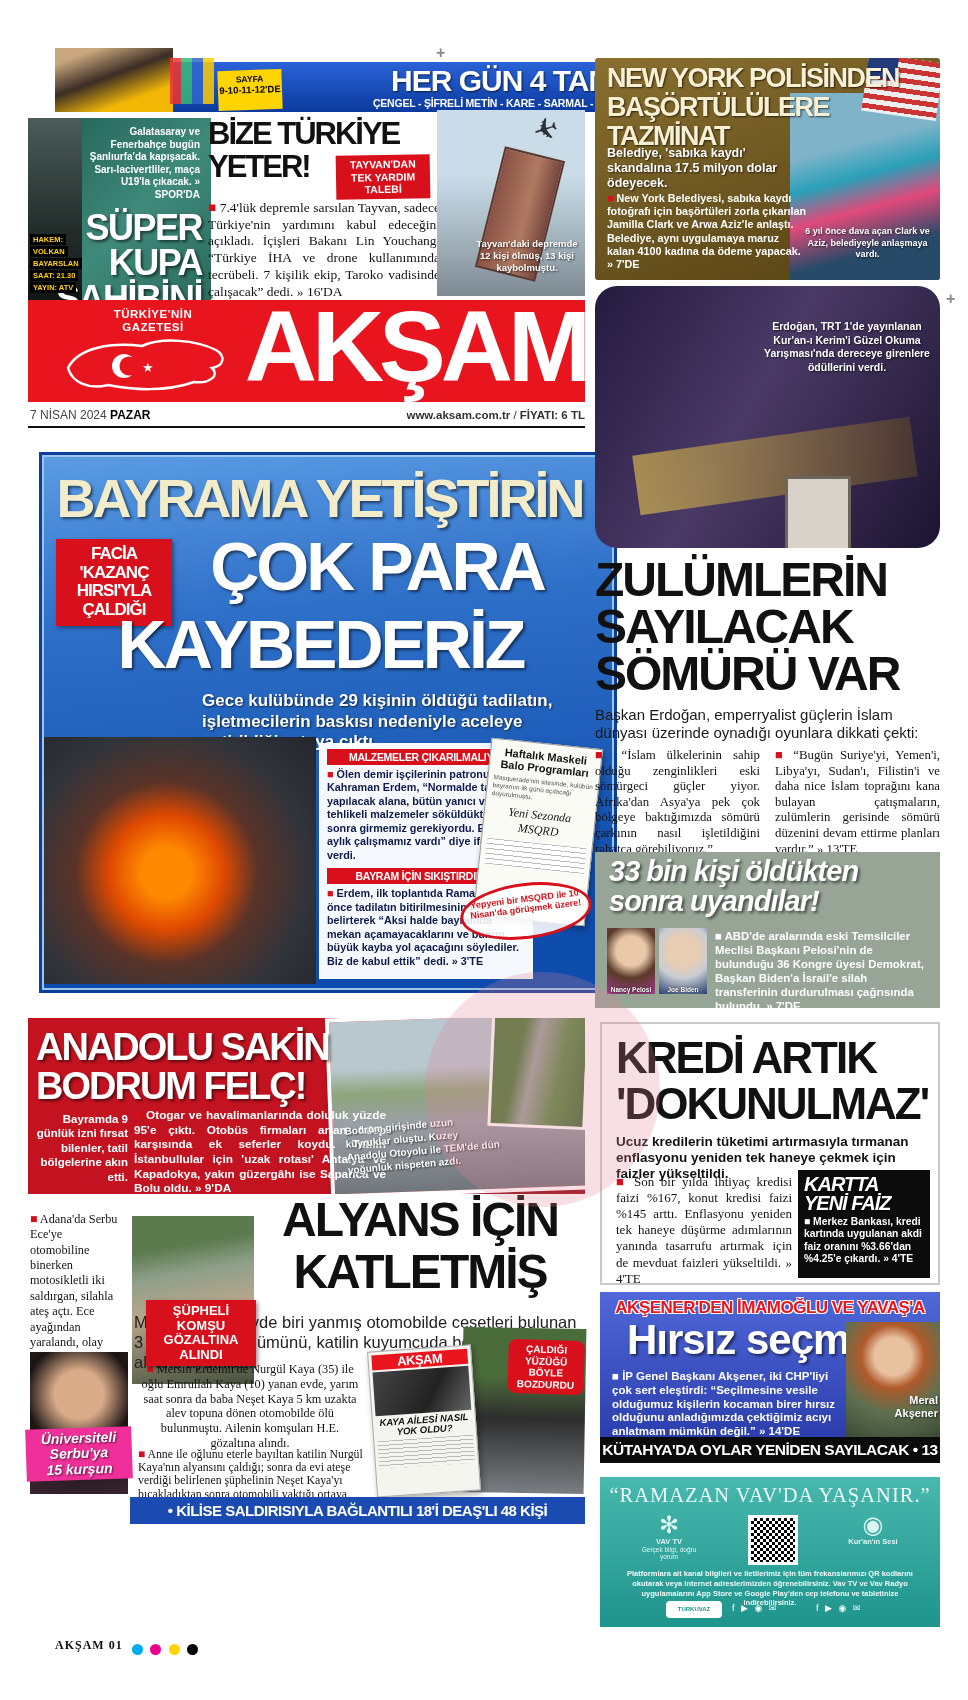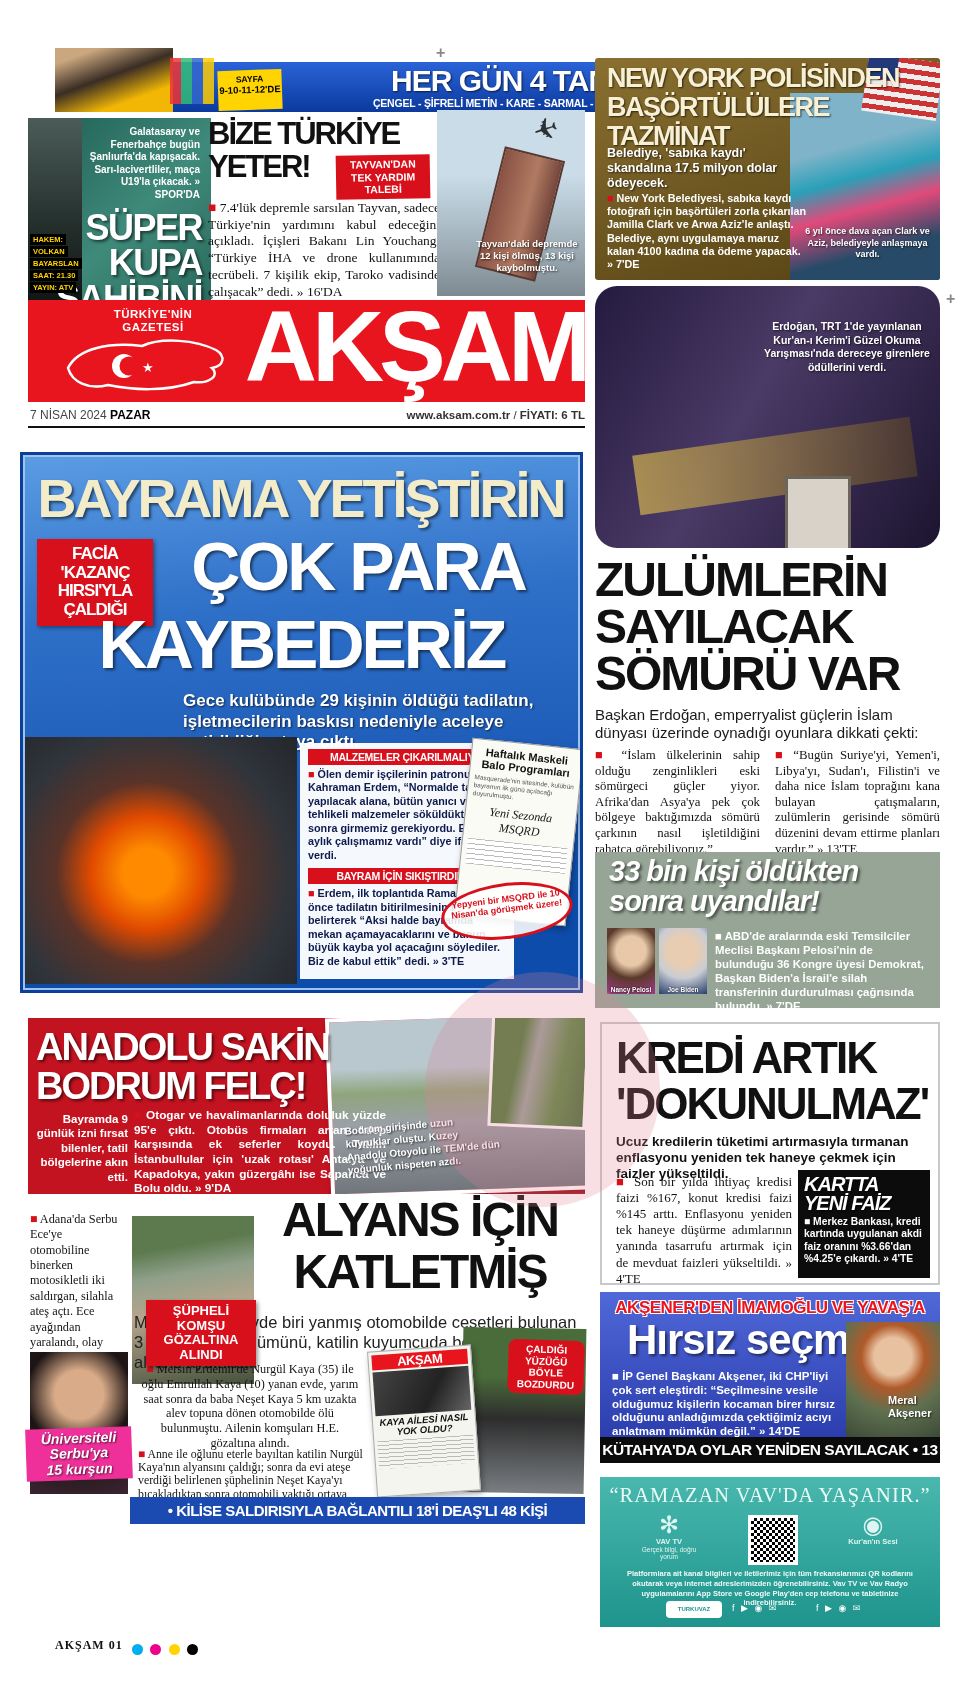--- a/index.html
+++ b/index.html
@@ -105,21 +105,21 @@
     <span>7 NİSAN 2024</span>
     <b style="color:#000;"> <span>PAZAR</span></b>
   </div>
   <div class="abs" style="left:330px;top:409px;width:255px;text-align:right;font-size:11.5px;color:#333;">
     <b>www.aksam.com.tr</b>
     <span>/</span>
     <b>FİYATI: 6 TL</b>
   </div>
   <div class="abs" style="left:28px;top:426px;width:557px;height:2px;background:#111;"></div>
 
-  <div class="abs" style="left:20px;top:452px;width:557px;height:535px;background:linear-gradient(175deg,#5b9ce4 0%,#2e6fc8 30%,#0d4cab 85%);border:3px solid #0b3f9a;box-shadow:inset 0 0 0 2px #9cc4ec;overflow:hidden;">
+  <div class="abs" style="left:39px;top:452px;width:557px;height:535px;background:linear-gradient(175deg,#5b9ce4 0%,#2e6fc8 30%,#0d4cab 85%);border:3px solid #0b3f9a;box-shadow:inset 0 0 0 2px #9cc4ec;overflow:hidden;padding-left:15px;">
     <div class="abs sh" style="left:10px;top:12px;width:535px;text-align:center;font-size:54px;font-weight:bold;color:#f2ecca;letter-spacing:-3px;">BAYRAMA YETİŞTİRİN</div>
     <div class="abs" style="left:14px;top:84px;width:112px;background:#d8101c;padding:6px 2px;text-align:center;box-shadow:2px 2px 4px rgba(0,0,0,.4);">
       <div class="w" style="font-size:17px;line-height:1.1;letter-spacing:-1px;">FACİA</div>
       <div class="w" style="font-size:17px;line-height:1.1;letter-spacing:-1px;">'KAZANÇ</div>
       <div class="w" style="font-size:17px;line-height:1.1;letter-spacing:-1px;">HIRSI'YLA</div>
       <div class="w" style="font-size:17px;line-height:1.1;letter-spacing:-1px;">ÇALDIĞI</div>
     </div>
     <div class="abs w sh" style="left:120px;top:72px;width:430px;text-align:center;font-size:68px;letter-spacing:-3px;">ÇOK PARA</div>
     <div class="abs w sh" style="left:6px;top:150px;width:545px;text-align:center;font-size:68px;letter-spacing:-3px;">KAYBEDERİZ</div>
     <div class="abs w sh1" style="left:160px;top:236px;width:390px;font-size:17px;line-height:1.22;">Gece kulübünde 29 kişinin öldüğü tadilatın, işletmecilerin baskısı nedeniyle aceleye getirildiği ortaya çıktı.</div>
@@ -224,21 +224,21 @@
     <div class="w" style="font-size:10px;line-height:1.15;">YÜZÜĞÜ</div>
     <div class="w" style="font-size:10px;line-height:1.15;">BÖYLE</div>
     <div class="w" style="font-size:10px;line-height:1.15;">BOZDURDU</div>
   </div>
 
   <div class="abs" style="left:600px;top:1292px;width:340px;height:145px;background:linear-gradient(180deg,#5068d8,#2c3eae);overflow:hidden;">
     <div class="abs" style="left:8px;top:6px;width:324px;text-align:center;font-size:17px;font-weight:bold;letter-spacing:-.5px;color:#e8141e;text-shadow:-1px -1px 0 #fff,1px -1px 0 #fff,-1px 1px 0 #fff,1px 1px 0 #fff;">AKŞENER'DEN İMAMOĞLU VE YAVAŞ'A</div>
     <div class="abs w sh" style="left:8px;top:24px;width:324px;text-align:center;font-size:42px;letter-spacing:-1px;">Hırsız seçmisiz</div>
     <p class="abs w buw" style="left:12px;top:78px;width:232px;font-size:11.5px;line-height:1.2;margin:0;">İP Genel Başkanı Akşener, iki CHP'liyi çok sert eleştirdi: “Seçilmesine vesile olduğumuz kişilerin kocaman birer hırsız olduğunu anladığımızda çektiğimiz acıyı anlatmam mümkün değil.” » 14'DE</p>
     <div class="abs" style="left:246px;top:30px;width:94px;height:115px;background:radial-gradient(circle at 50% 30%,#e8c2a0 0 20%,#b05a2a 34%,#5f7050 60%,#3c4a36);"></div>
-    <div class="abs w sh1" style="left:288px;top:102px;width:50px;font-size:11px;line-height:1.15;">
+    <div class="abs w sh1" style="left:288px;top:102px;width:50px;text-align:right;font-size:11px;line-height:1.15;">
       <div>Meral</div>
       <div>Akşener</div>
     </div>
   </div>
   <div class="abs w" style="left:600px;top:1437px;width:340px;height:26px;background:#0b0b0b;text-align:center;font-size:15.5px;letter-spacing:-.5px;line-height:26px;">KÜTAHYA'DA OYLAR YENİDEN SAYILACAK • 13</div>
 
   <div class="abs" style="left:600px;top:1477px;width:340px;height:150px;background:linear-gradient(180deg,#49b8ae,#1e948c);overflow:hidden;">
     <div class="abs" style="left:0;top:7px;width:340px;text-align:center;font-family:'Liberation Serif',serif;font-size:20.5px;color:#eafaf6;letter-spacing:1px;">“RAMAZAN VAV'DA YAŞANIR.”</div>
     <div class="abs" style="left:34px;top:36px;width:70px;text-align:center;color:#dff5f1;">
       <div style="font-size:24px;line-height:1;">✻</div>

